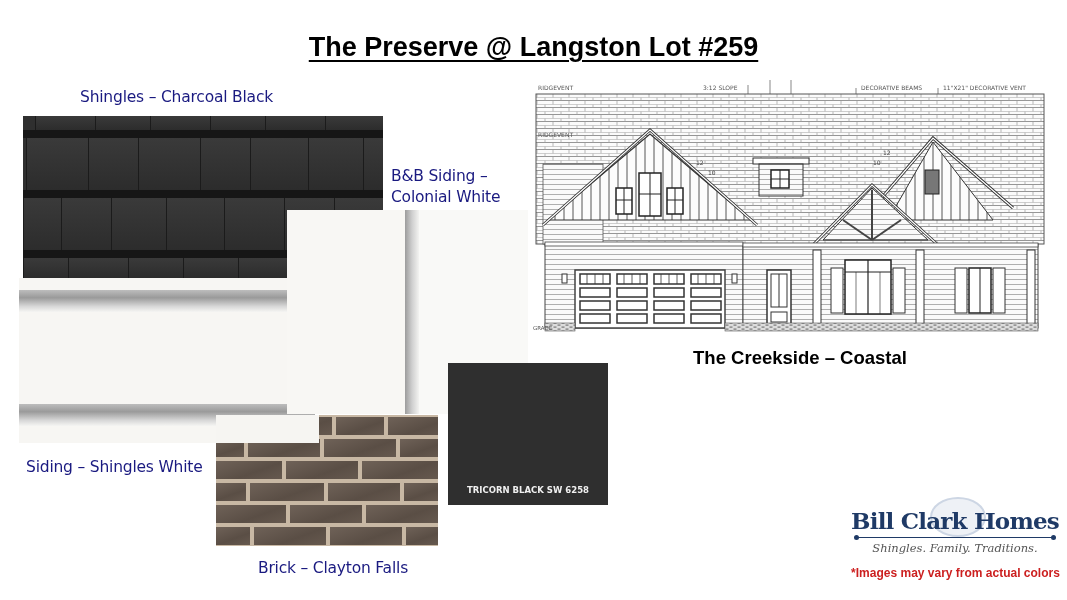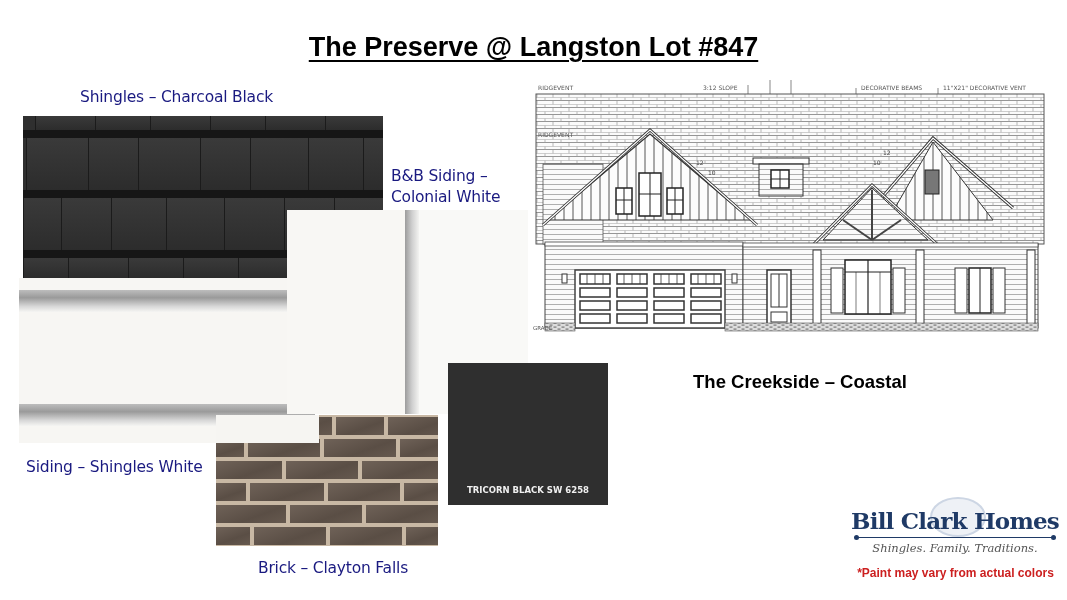--- a/index.html
+++ b/index.html
@@ -75,21 +75,21 @@
   }
   .paint-text {
     position: absolute; left: 0; right: 0; bottom: 10px; text-align: center;
     color: #f0f0f0; font-family: "DejaVu Sans", sans-serif; font-weight: bold; font-size: 8.5px;
   }
 
   
   .elevation { position: absolute; left: 533px; top: 80px; width: 518px; height: 258px; }
   .elev-caption {
     position: absolute; left: 640px; width: 320px; top: 347px; text-align: center;
-    font-size: 18.5px; font-weight: bold; color: #000; margin-top: 24px;
+    font-size: 18.5px; font-weight: bold; color: #000;
   }
 
   
   .logo { position: absolute; left: 850px; top: 495px; width: 210px; height: 65px; }
   .logo-name {
     position: absolute; left: 0; right: 0; top: 12px; text-align: center;
     font-family: "DejaVu Serif", serif; font-weight: bold; font-size: 23px;
     color: #1f3a66; letter-spacing: -0.8px;
   }
   .logo-rule { position: absolute; left: 8px; right: 8px; top: 42px; height: 1px; background: #1f3a66; }
@@ -103,21 +103,21 @@
     border: 2px solid #cdd6e4; background: #eef1f6;
   }
   .disclaimer {
     position: absolute; left: 848px; width: 215px; top: 566px; text-align: center;
     color: #cc1f1f; font-size: 12px; font-weight: bold;
   }
 </style>
 </head>
 <body>
 
-<div class="page-title"><span>The Preserve @ Langston Lot #847</span></div>
+<div class="page-title"><span>The Preserve @ Langston Lot #259</span></div>
 
 <div class="swatch-label" style="left:80px; top:87px;">Shingles – Charcoal Black</div>
 
 <div class="shingles">
   <div class="shingle-row" style="top:0; height:14px;">
     <div class="shingle-tab" style="left:12px;width:60px;"></div>
       <div class="shingle-tab" style="left:72px;width:55px;"></div>
       <div class="shingle-tab" style="left:127px;width:60px;"></div>
       <div class="shingle-tab" style="left:187px;width:55px;"></div>
       <div class="shingle-tab" style="left:242px;width:60px;"></div>
@@ -373,13 +373,13 @@
 
 <div class="logo">
   <div class="logo-mono"></div>
   <div class="logo-name">Bill Clark Homes</div>
   <div class="logo-rule"></div>
   <div class="logo-dot" style="left:4px;"></div>
   <div class="logo-dot" style="right:4px;"></div>
   <div class="logo-tag">Shingles. Family. Traditions.</div>
 </div>
 
-<div class="disclaimer">*Paint may vary from actual colors</div>
+<div class="disclaimer">*Images may vary from actual colors</div>
 
 </body></html>

